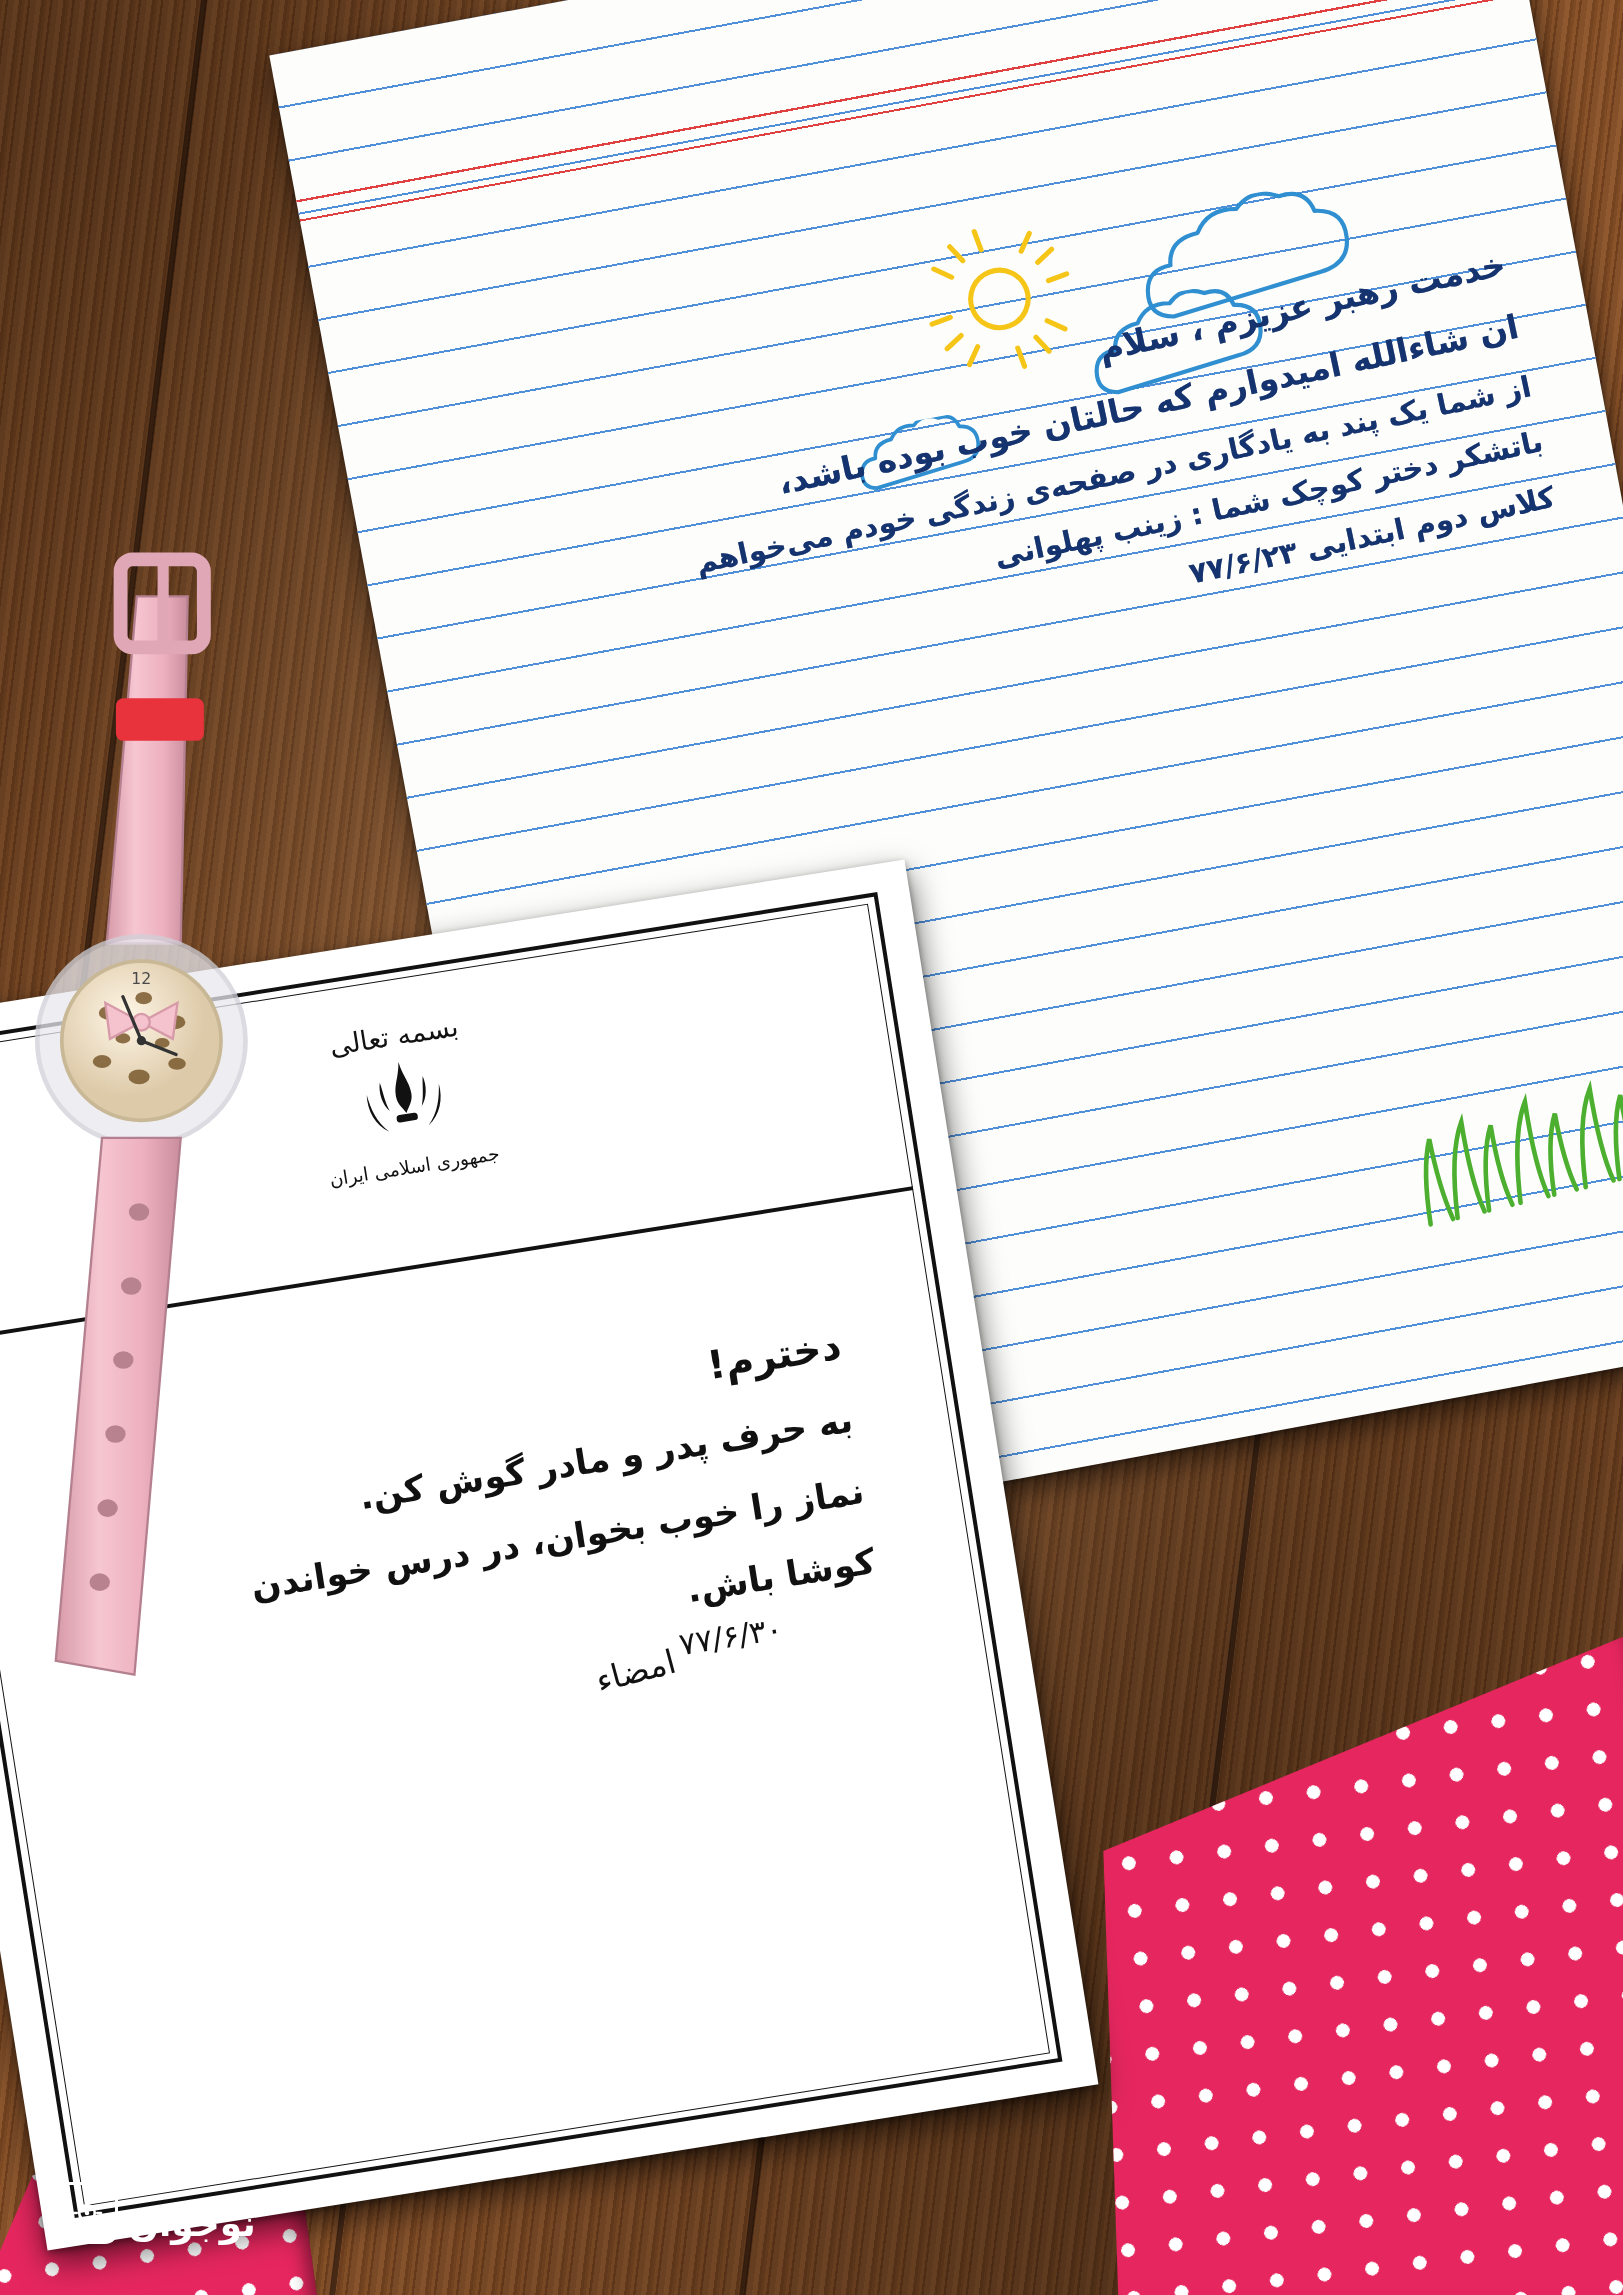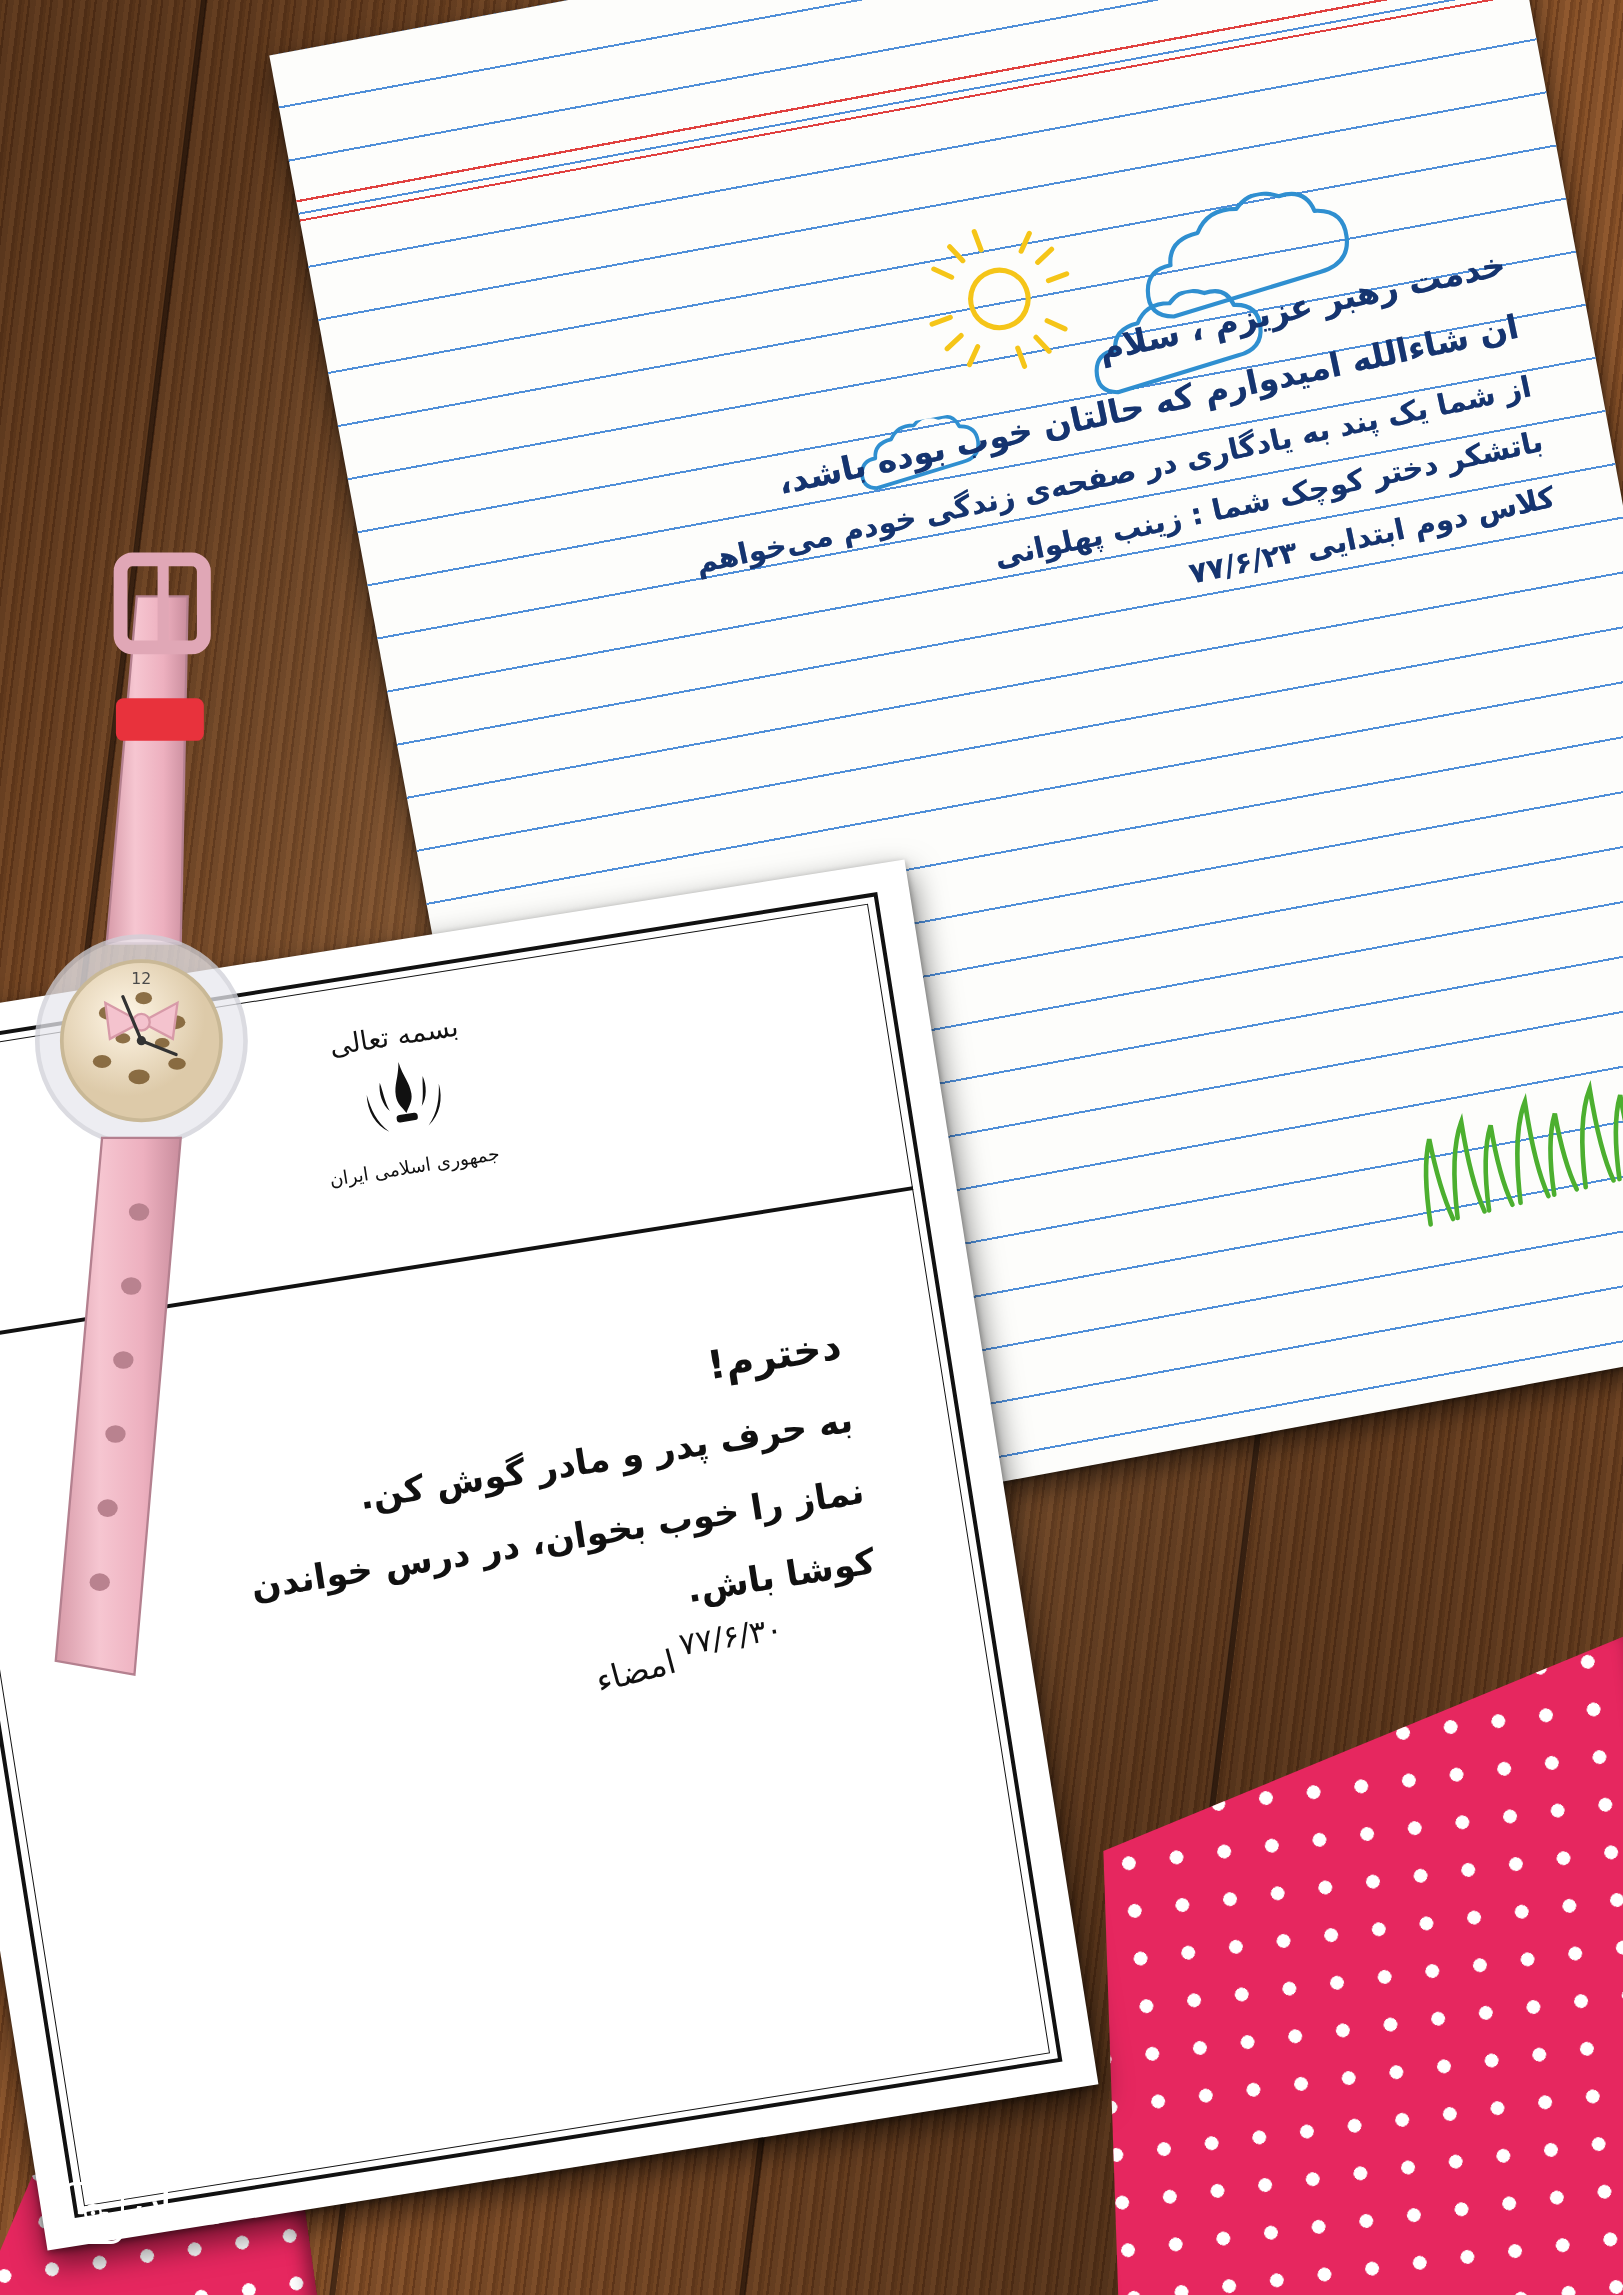--- a/index.html
+++ b/index.html
@@ -237,27 +237,26 @@
     font-family: "DejaVu Serif", serif;
     transform: rotate(-6deg);
   }
 
   
   #watch { position: absolute; left: 28px; top: 490px; width: 398px; height: 1268px; }
 
   
   #logo {
     position: absolute;
-    left: 62px;
+    left: 56px;
     bottom: 51px;
     display: flex;
-    align-items: flex-start;
+    align-items: flex-end;
     gap: 10.2px;
     color: #fff;
-    font-family: Liberation Serif, serif;
   }
   #logo .mark {
     width: 56px; height: 56px;
     border-radius: 13px;
     border: 3.2px solid #fff;
     display: flex; align-items: center; justify-content: center;
     font-size: 25px; font-weight: 700;
   }
   #logo .wordmark {
     font-size: 36px;

